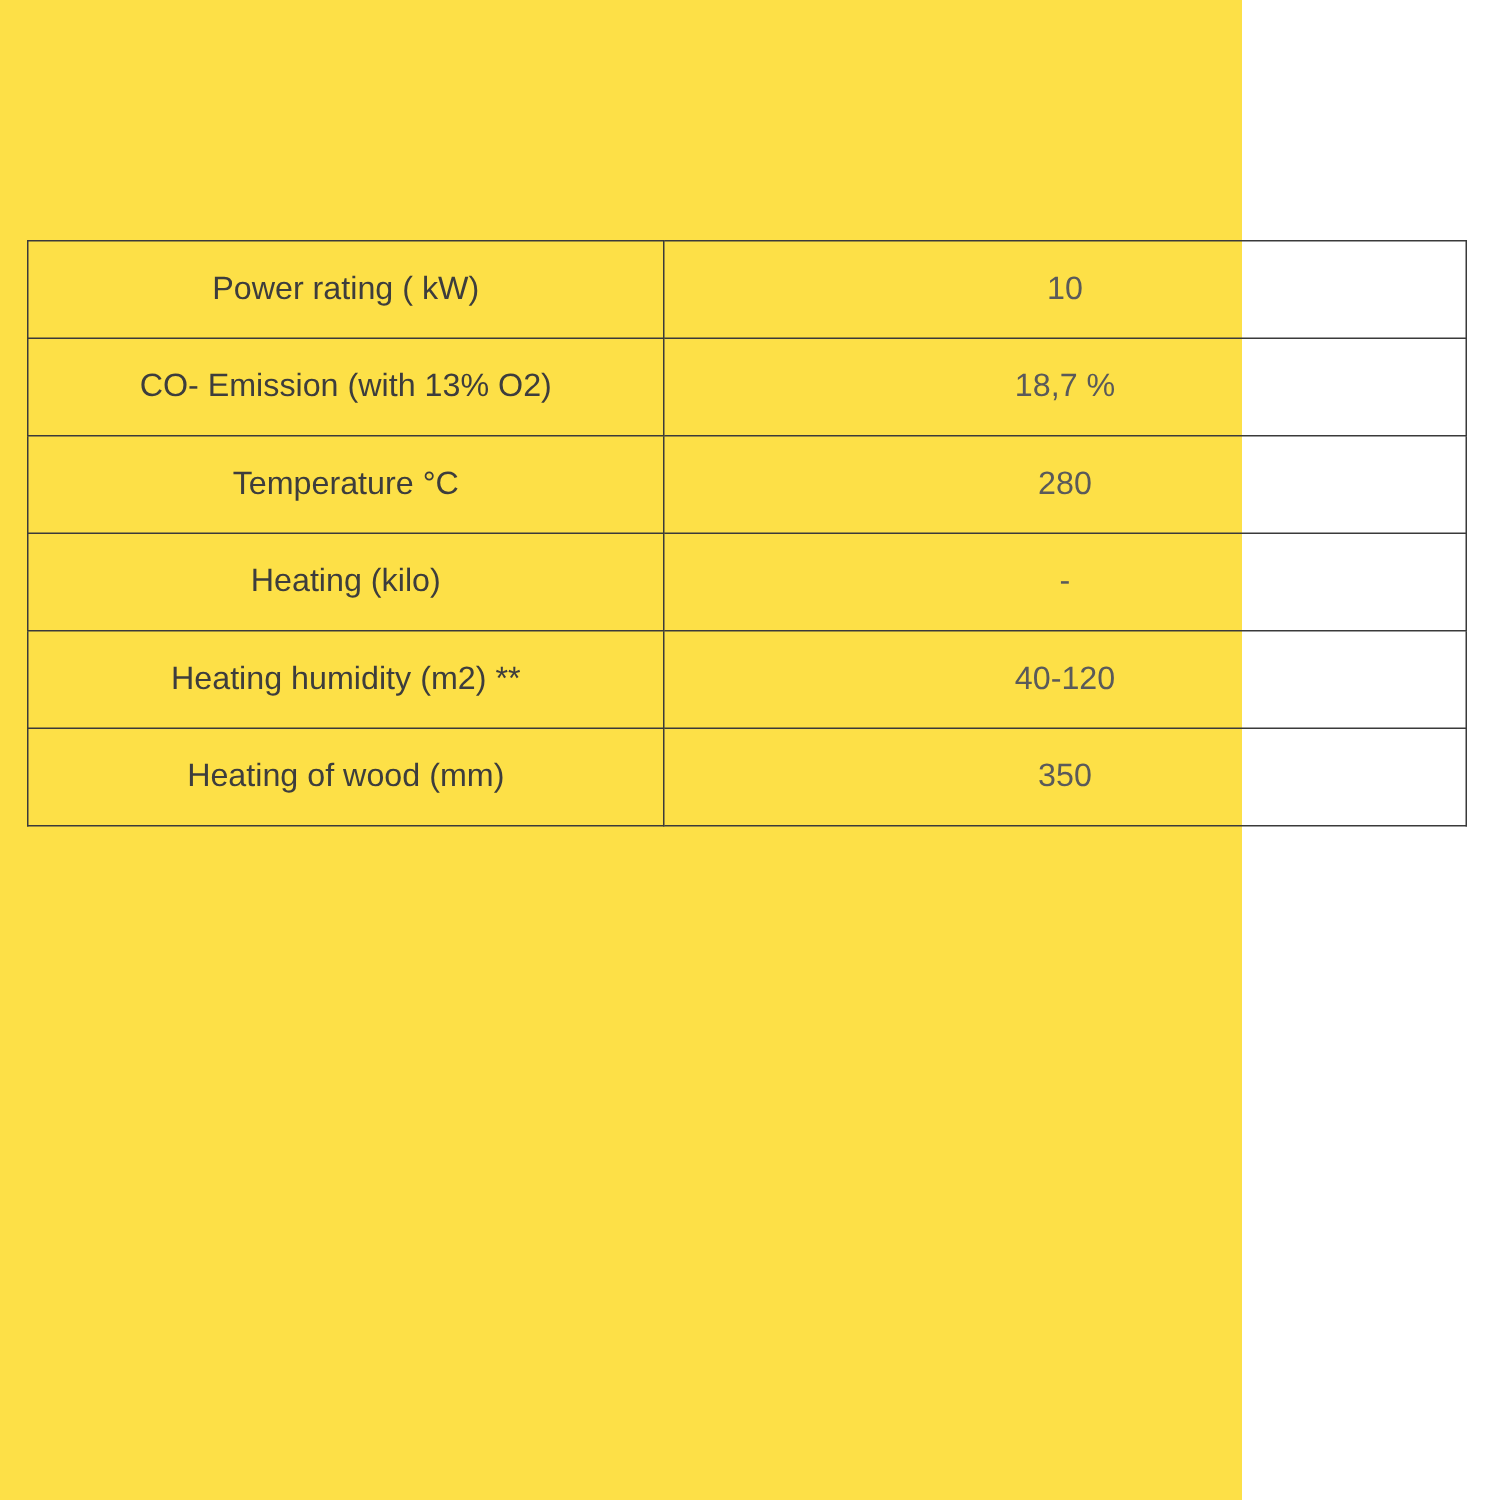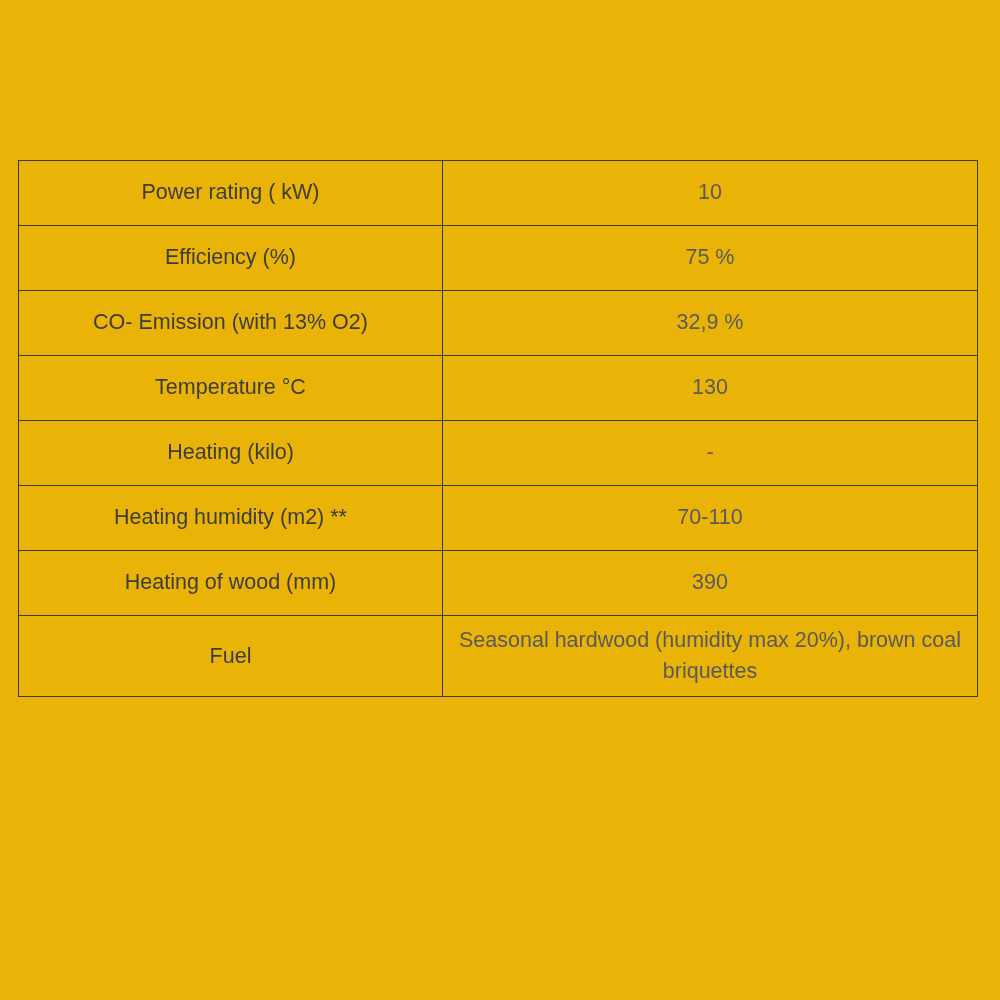--- a/index.html
+++ b/index.html
@@ -5,23 +5,23 @@
   html, body {
     margin: 0;
     padding: 0;
     width: 1000px;
     height: 1000px;
     background: #ffffff;
     font-family: "Liberation Sans", sans-serif;
   }
   #page {
     position: relative;
-    width: 1000px;
+    width: 828px;
     height: 1000px;
-    background: #eab308;
+    background: #fde047;
     box-sizing: border-box;
   }
   .spec-table-wrap {
     position: absolute;
     left: 18px;
     top: 160px;
     width: 960px;
   }
   table.spec-table {
     width: 100%;
@@ -54,43 +54,35 @@
 
 <div id="page">
   <div class="spec-table-wrap">
     <table class="spec-table">
       <tbody>
           <tr class="r-normal">
             <td class="label">Power rating ( kW)</td>
             <td class="value">10</td>
           </tr>
           <tr class="r-normal">
-            <td class="label">Efficiency (%)</td>
-            <td class="value">75 %</td>
-          </tr>
-          <tr class="r-normal">
             <td class="label">CO- Emission (with 13% O2)</td>
-            <td class="value">32,9 %</td>
+            <td class="value">18,7 %</td>
           </tr>
           <tr class="r-normal">
             <td class="label">Temperature °C</td>
-            <td class="value">130</td>
+            <td class="value">280</td>
           </tr>
           <tr class="r-normal">
             <td class="label">Heating (kilo)</td>
             <td class="value">-</td>
           </tr>
           <tr class="r-normal">
             <td class="label">Heating humidity (m2) **</td>
-            <td class="value">70-110</td>
+            <td class="value">40-120</td>
           </tr>
           <tr class="r-normal">
             <td class="label">Heating of wood (mm)</td>
-            <td class="value">390</td>
-          </tr>
-          <tr class="r-tall">
-            <td class="label">Fuel</td>
-            <td class="value">Seasonal hardwood (humidity max 20%), brown coal briquettes</td>
+            <td class="value">350</td>
           </tr>
         </tbody>
     </table>
   </div>
 </div>
 
 </body></html>

